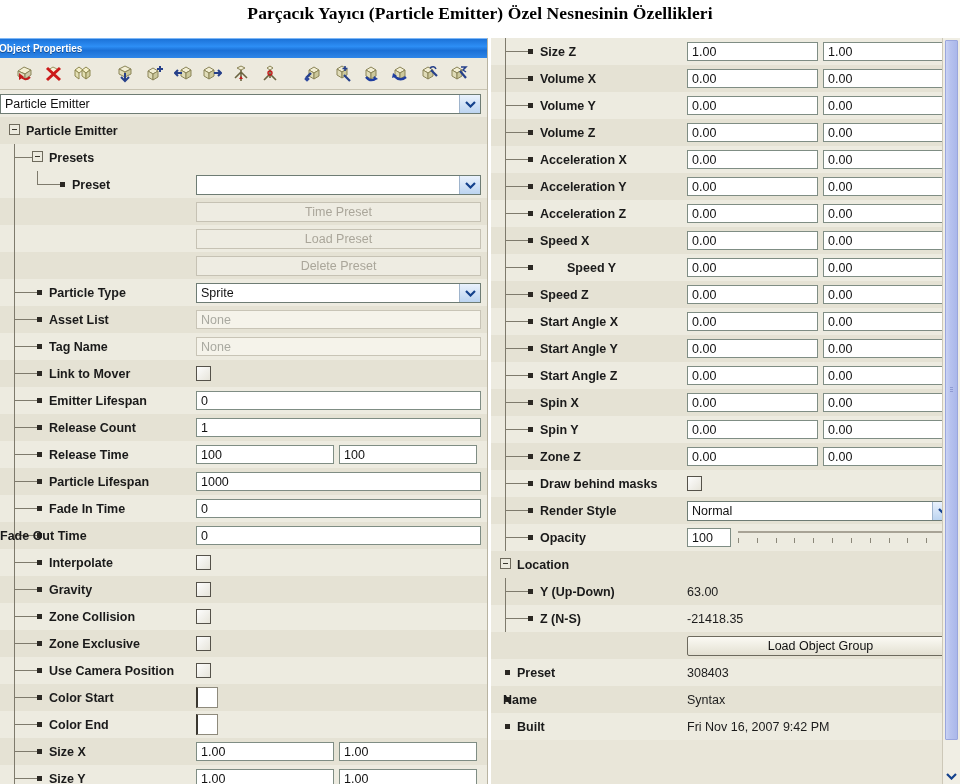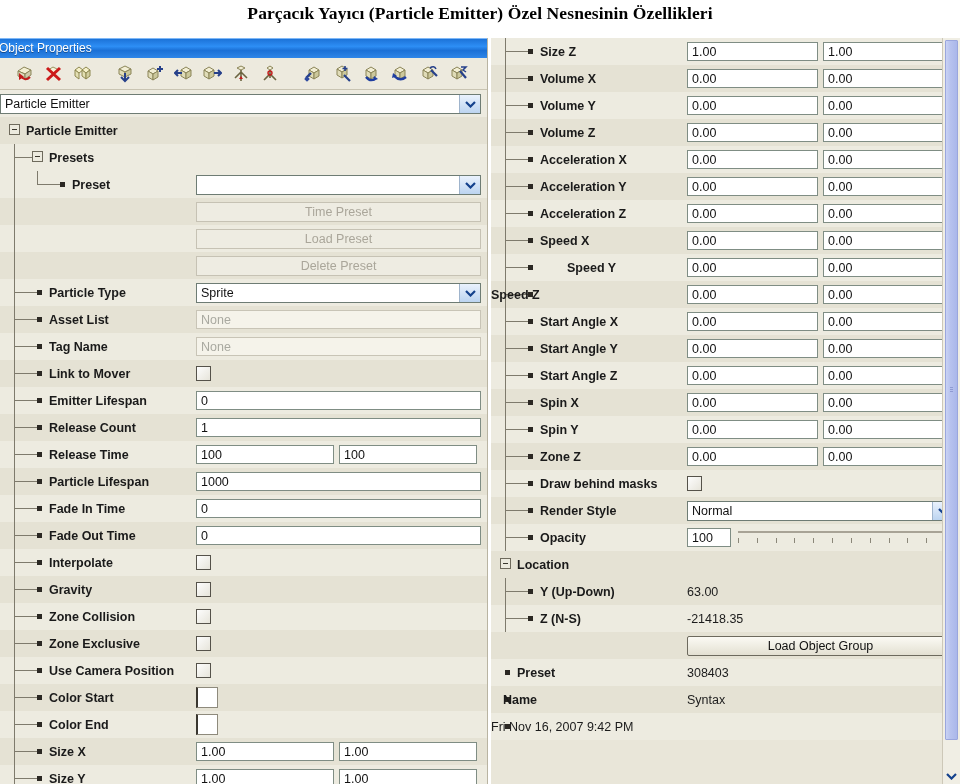--- a/index.html
+++ b/index.html
@@ -18,21 +18,21 @@
   .shot{position:relative;width:960px;height:746px;}
 
   .panel{position:absolute;top:0;bottom:0;overflow:hidden;background:#e9e6d9;}
   .panel-left{left:0;width:487px;border-right:1px solid #b9b4a2;}
   .panel-right{left:491px;width:469px;}
 
   
   .titlebar{
     height:20px;
     background:linear-gradient(to bottom,#1a6fd4 0%,#2d8ef5 42%,#1b70d6 62%,#2f86e8 100%);
-    color:#fff;font-weight:normal;font-size:12px;
+    color:#fff;font-weight:bold;font-size:10px;
     display:flex;align-items:center;
     padding-left:4px;
     text-shadow:0 1px 0 rgba(0,0,0,.35);
     box-shadow:inset 0 1px 0 #7fb8f7;
     font-family:"Liberation Sans",sans-serif;
     overflow:hidden;
   }
   .titlebar span{margin-left:-5px;}
 
   
@@ -488,21 +488,21 @@
             </div>
             <div class="valcol">
               <div class="txt w-full">0</div>
             </div>
           </div>
           <div class="row odd">
             <span class="trunk" style="left:14px"></span>
             <span class="conn" style="left:14px;top:13px;width:23px;"></span>
             <span class="sq" style="left:37px;top:11px;"></span>
             <div class="tree">
-              <span class="lbl" style="margin-left:49px">Fade Out Time</span>
+              <span class="lbl" style="">Fade Out Time</span>
             </div>
             <div class="valcol">
               <div class="txt w-full">0</div>
             </div>
           </div>
           <div class="row even">
             <span class="trunk" style="left:14px"></span>
             <span class="conn" style="left:14px;top:13px;width:23px;"></span>
             <span class="sq" style="left:37px;top:11px;"></span>
             <div class="tree">
@@ -715,21 +715,21 @@
             <div class="valcol">
               <div class="txt w-half">0.00</div>
               <div class="txt w-half">0.00</div>
             </div>
           </div>
           <div class="row odd">
             <span class="trunk" style="left:14px"></span>
             <span class="conn" style="left:14px;top:13px;width:23px;"></span>
             <span class="sq" style="left:37px;top:11px;"></span>
             <div class="tree">
-              <span class="lbl" style="">Speed Z</span>
+              <span class="lbl" style="margin-left:49px">Speed Z</span>
             </div>
             <div class="valcol">
               <div class="txt w-half">0.00</div>
               <div class="txt w-half">0.00</div>
             </div>
           </div>
           <div class="row even">
             <span class="trunk" style="left:14px"></span>
             <span class="conn" style="left:14px;top:13px;width:23px;"></span>
             <span class="sq" style="left:37px;top:11px;"></span>
@@ -907,20 +907,23 @@
             <span class="sq" style="left:14px;top:11px;"></span>
             <div class="tree">
               <span class="lbl" style="margin-left:12px">Name</span>
             </div>
             <div class="valcol">
               <span class="statval">Syntax</span>
             </div>
           </div>
           <div class="row even">
             <span class="sq" style="left:14px;top:11px;"></span>
+            <div class="tree">
+              <span class="lbl" style="margin-left:26px">Built</span>
+            </div>
             <div class="valcol">
               <span class="statval">Fri Nov 16, 2007 9:42 PM</span>
             </div>
           </div>
         </div>
     </div>
 
     <div class="vscroll">
       <div class="thumb" style="top:2px;height:700px;">
         <div class="grip" style="top:346px;">

